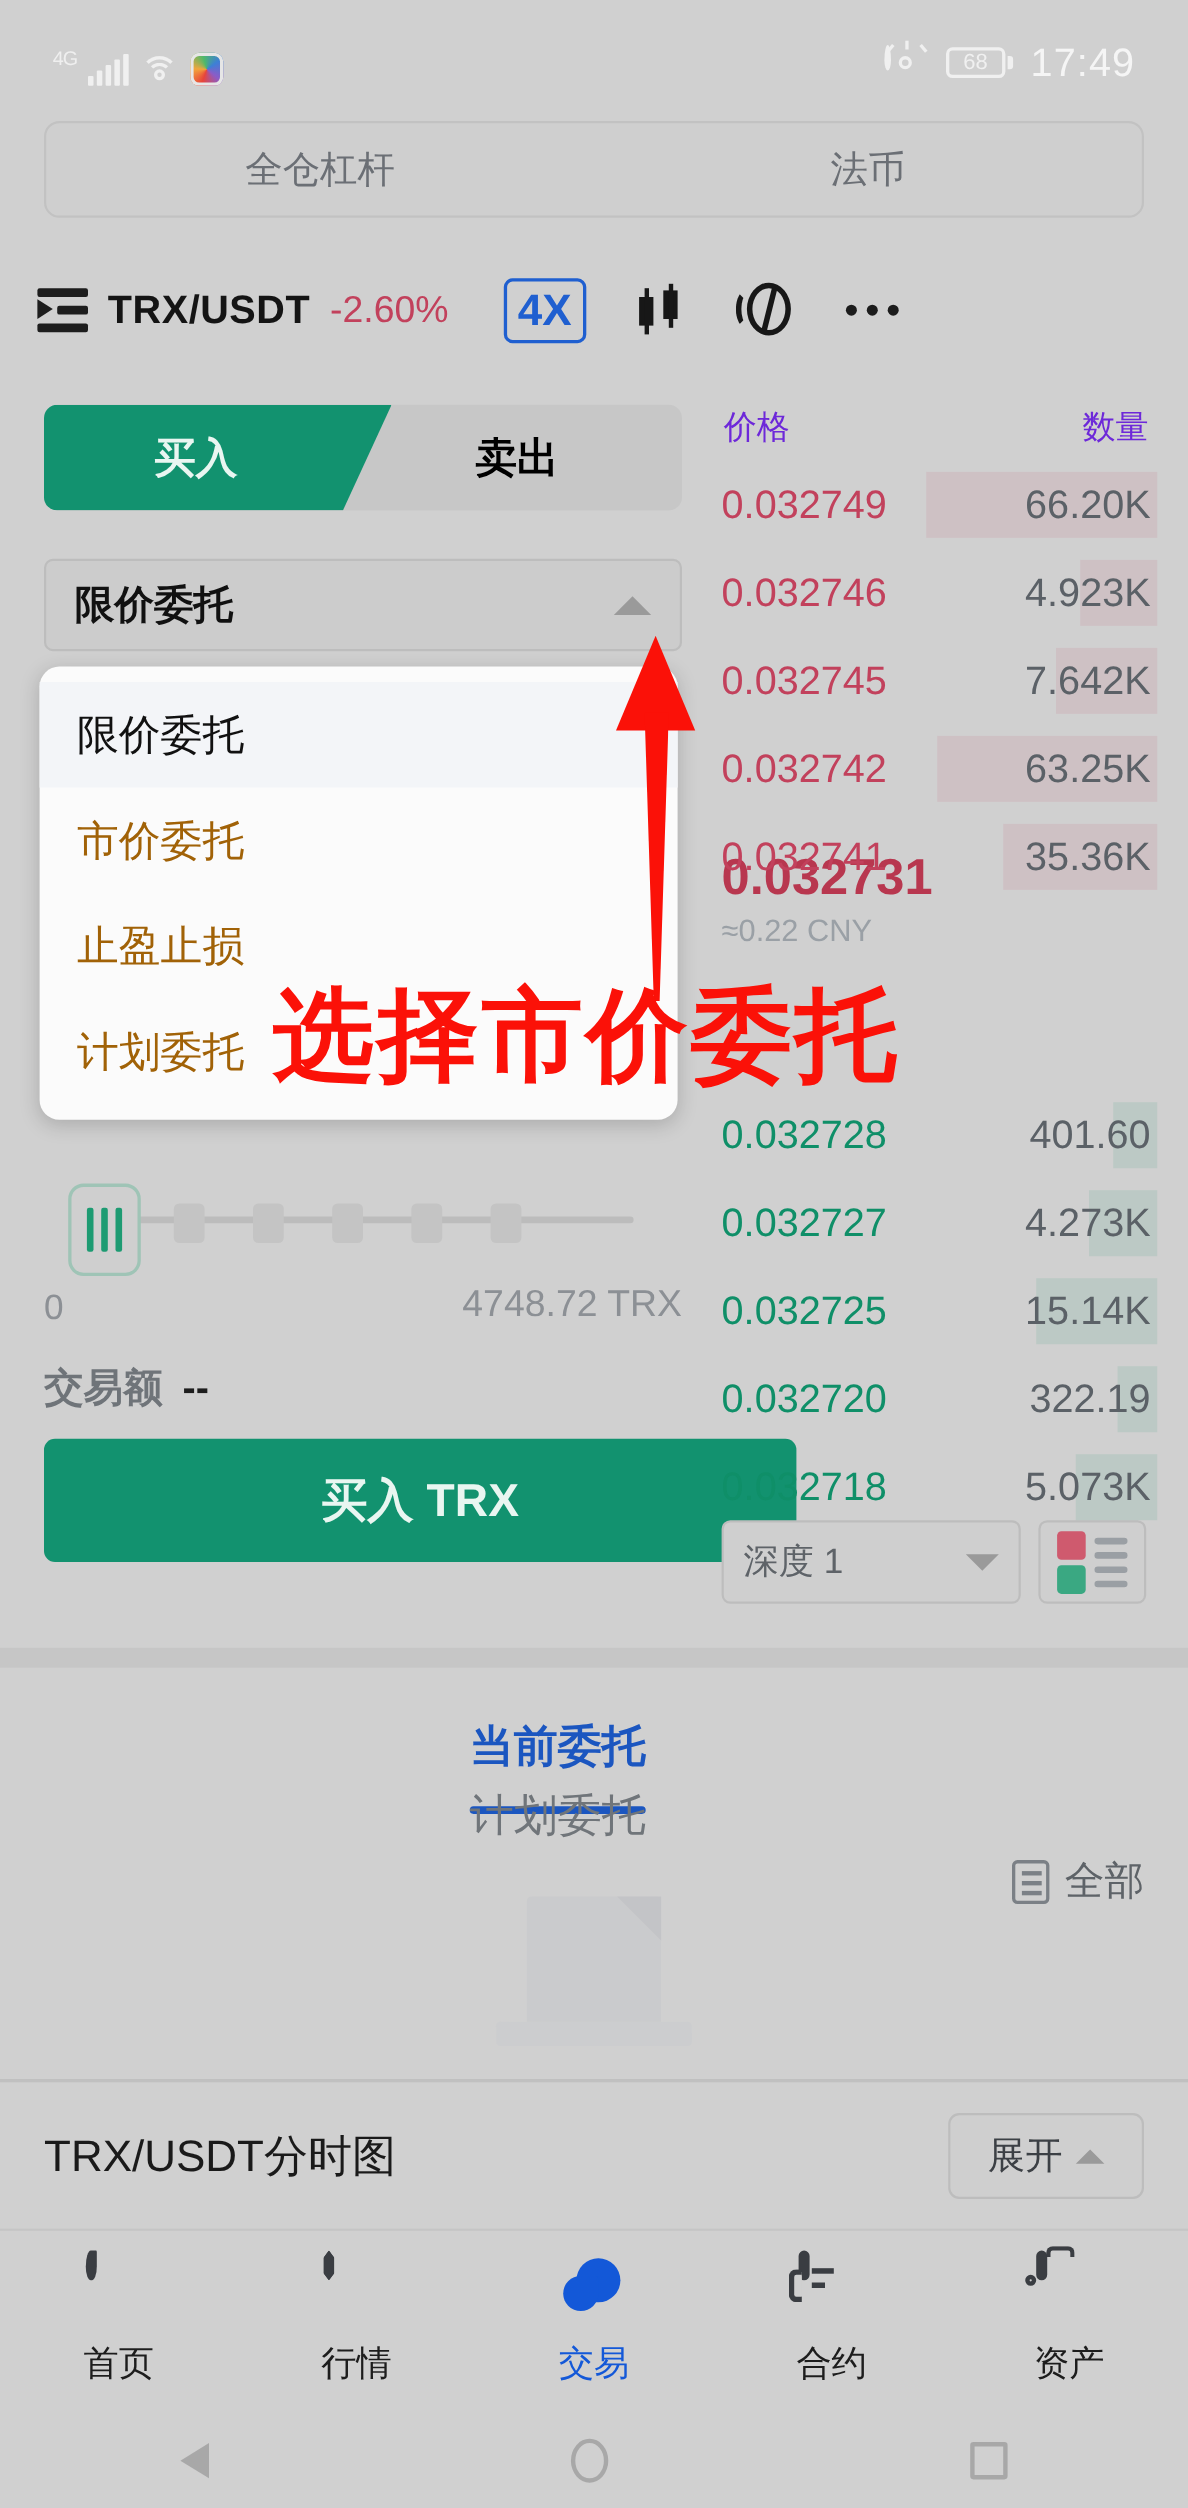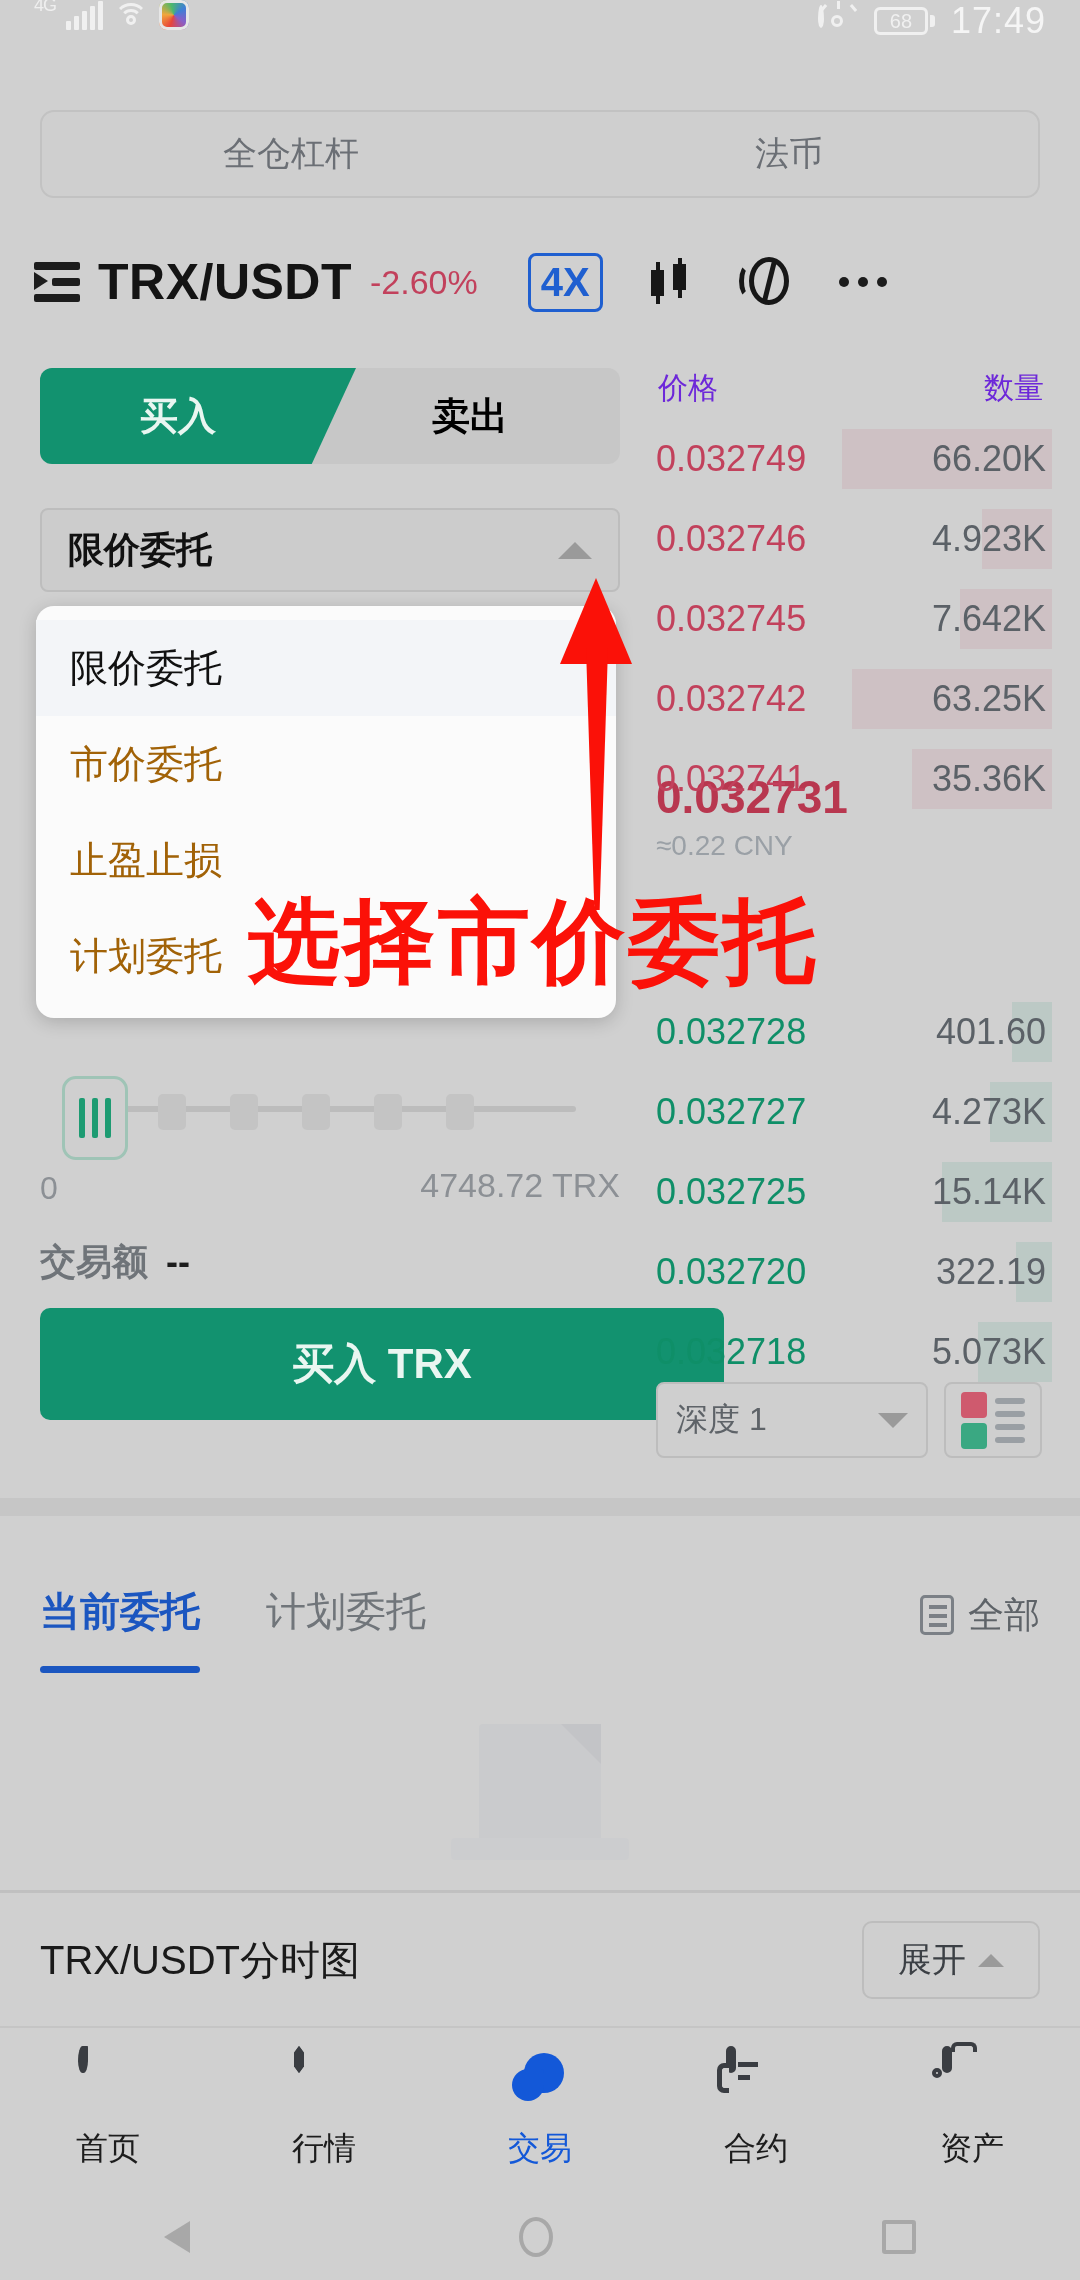--- a/index.html
+++ b/index.html
@@ -5,22 +5,22 @@
   * { margin:0; padding:0; box-sizing:border-box; }
   html,body{
     width:1080px; height:2280px;
     font-family:"Liberation Sans","DejaVu Sans",sans-serif;
     background:#d0d0d0; overflow:hidden;
   }
   #screen{ position:relative; width:1080px; height:2280px; background:#d0d0d0; }
 
   
   .statusbar{ position:absolute; top:0; left:0; width:1080px; height:78px;
-    display:flex; align-items:flex-start; justify-content:space-between;
-    padding:0 34px; color:#f2f2f2; }
+    display:flex; align-items:flex-end; justify-content:space-between;
+    padding:0 48px; color:#f2f2f2; }
   .sb-left{ display:flex; align-items:center; gap:10px; }
   .sb-right{ display:flex; align-items:center; gap:16px; }
   .net-label{ font-size:18px; color:#efefef; transform:translateY(-10px); letter-spacing:-1px;}
   .bars{ display:flex; align-items:flex-end; gap:3px; height:30px; }
   .bars i{ display:block; width:5px; background:#f0f0f0; border-radius:1px; }
   .bars i:nth-child(1){height:9px;} .bars i:nth-child(2){height:14px;}
   .bars i:nth-child(3){height:19px;} .bars i:nth-child(4){height:24px;}
   .bars i:nth-child(5){height:29px;}
   .wifi{ position:relative; width:36px; height:28px; }
   .wifi span{ position:absolute; left:50%; transform:translateX(-50%);
@@ -62,21 +62,21 @@
   .pairbar{ position:absolute; top:232px; left:34px; width:1012px; height:100px;
     display:flex; align-items:center; }
   .listicon{ width:46px; height:44px; position:relative; margin-right:18px; }
   .listicon i{ position:absolute; right:0; height:8px; background:#1d1d1d; border-radius:2px; }
   .listicon i:nth-child(1){ top:2px; width:46px;}
   .listicon i:nth-child(2){ top:18px; width:28px;}
   .listicon i:nth-child(3){ top:34px; width:46px;}
   .listicon .tri{ position:absolute; left:0; top:12px; width:0; height:0;
     border-left:14px solid #1d1d1d; border-top:9px solid transparent;
     border-bottom:9px solid transparent; background:none; border-radius:0;}
-  .pairname{ font-size:50px; font-weight:bold; color:#141414; letter-spacing:0.5px;}
+  .pairname{ font-size:36px; font-weight:bold; color:#141414; letter-spacing:0.5px;}
   .pct{ font-size:34px; color:#c2415c; margin-left:18px; }
   .lev{ margin-left:50px; border:3px solid #1f5fd0; color:#1f5fd0; border-radius:8px;
     font-size:40px; font-weight:bold; padding:4px 10px; }
   .kicon{ width:52px; height:48px; position:relative; margin-left:40px;}
   .kicon i{ position:absolute; background:#171717; }
   .kicon .b1{ left:8px; top:12px; width:13px; height:26px;}
   .kicon .w1{ left:13px; top:4px; width:4px; height:42px;}
   .kicon .b2{ left:30px; top:6px; width:13px; height:26px;}
   .kicon .w2{ left:35px; top:0px; width:4px; height:40px;}
   .circicon{ width:56px; height:50px; position:relative; margin-left:44px;}
@@ -168,21 +168,21 @@
   .bm-blocks{ display:flex; flex-direction:column; gap:5px;}
   .bm-blocks i{ display:block; width:26px; height:26px; border-radius:4px;}
   .bm-blocks i:nth-child(1){ background:#cf5a6e;}
   .bm-blocks i:nth-child(2){ background:#3aa882;}
   .bm-lines{ display:flex; flex-direction:column; gap:7px;}
   .bm-lines i{ display:block; width:30px; height:6px; background:#9a9fa4; border-radius:3px;}
 
   
   .hr{ position:absolute; left:0; width:1080px; height:18px; background:#c6c6c6;}
   .ordtabs{ position:absolute; top:1560px; left:40px; width:1000px; height:110px;
-    display:flex; align-items:center;}
+    display:flex; align-items:center;flex-direction:column;}
   .otab{ font-size:40px; color:#70757a; margin-right:66px; position:relative; padding-bottom:8px;}
   .otab.active{ color:#1b56c0; font-weight:bold;}
   .otab.active::after{ content:""; position:absolute; left:0; bottom:-26px;
     width:100%; height:7px; background:#1b56c0; border-radius:4px;}
   .allfilter{ margin-left:auto; display:flex; align-items:center; gap:14px;
     font-size:36px; color:#5e6368;}
   .fico{ width:34px; height:40px; border:3px solid #7b8086; border-radius:5px;
     position:relative;}
   .fico i{ position:absolute; left:6px; height:4px; background:#7b8086; width:18px;}
   .fico i:nth-child(1){top:7px;} .fico i:nth-child(2){top:16px;} .fico i:nth-child(3){top:25px;}

